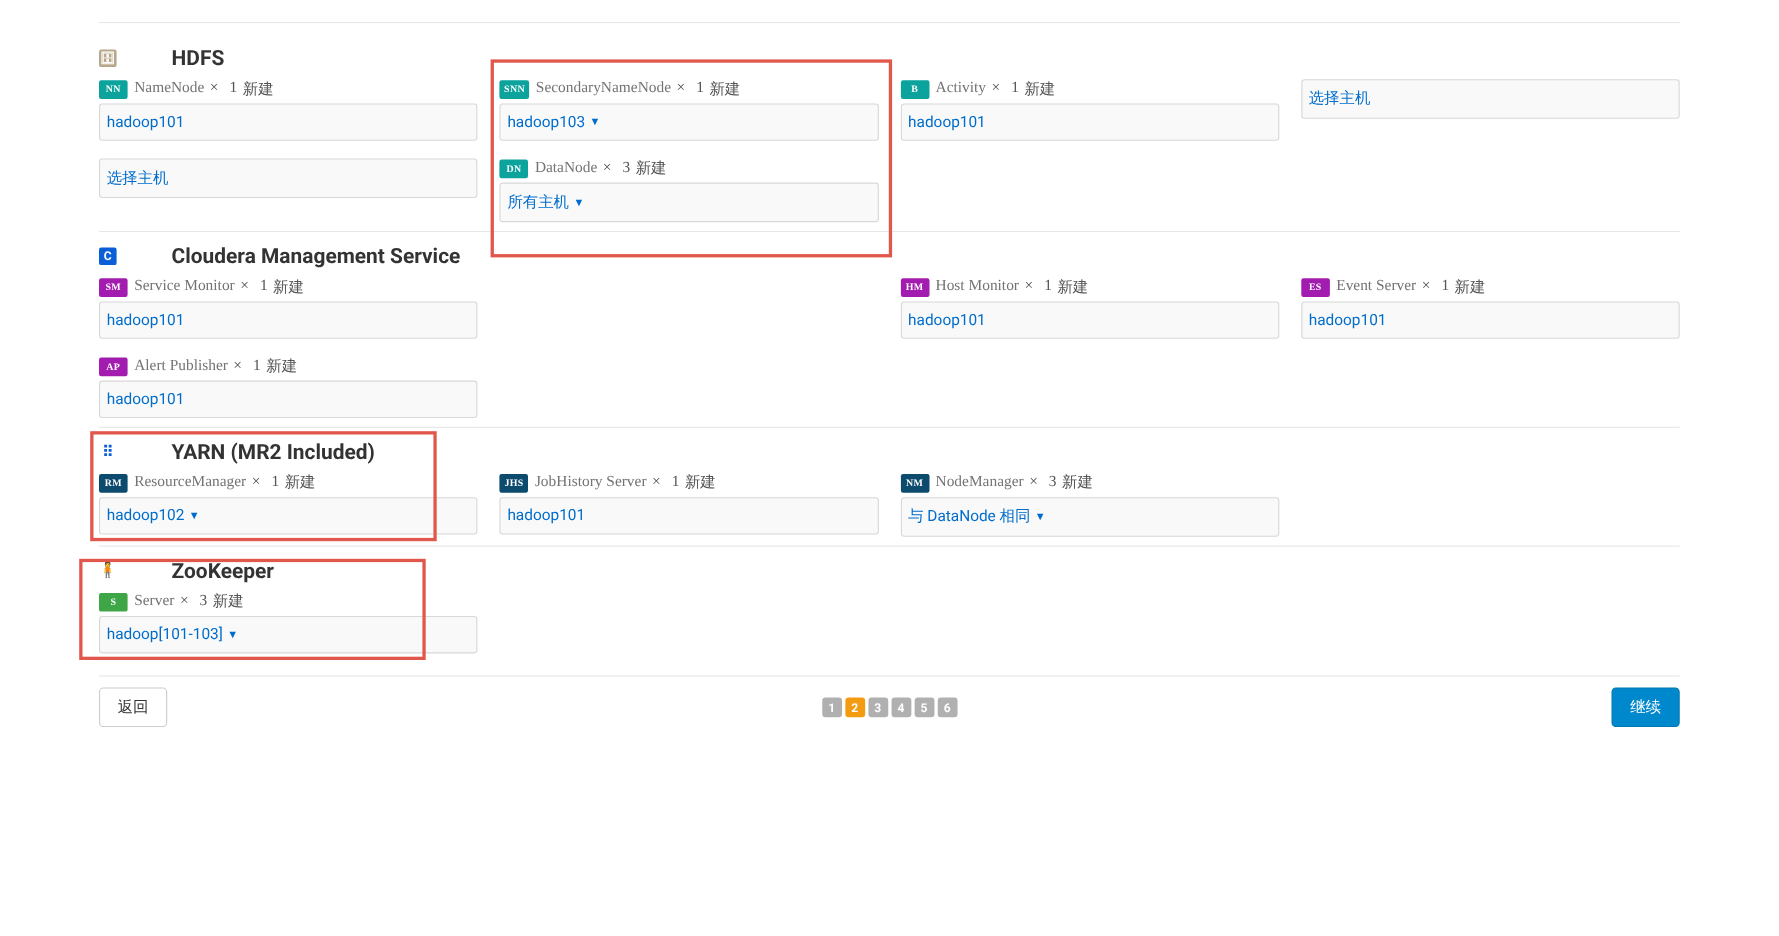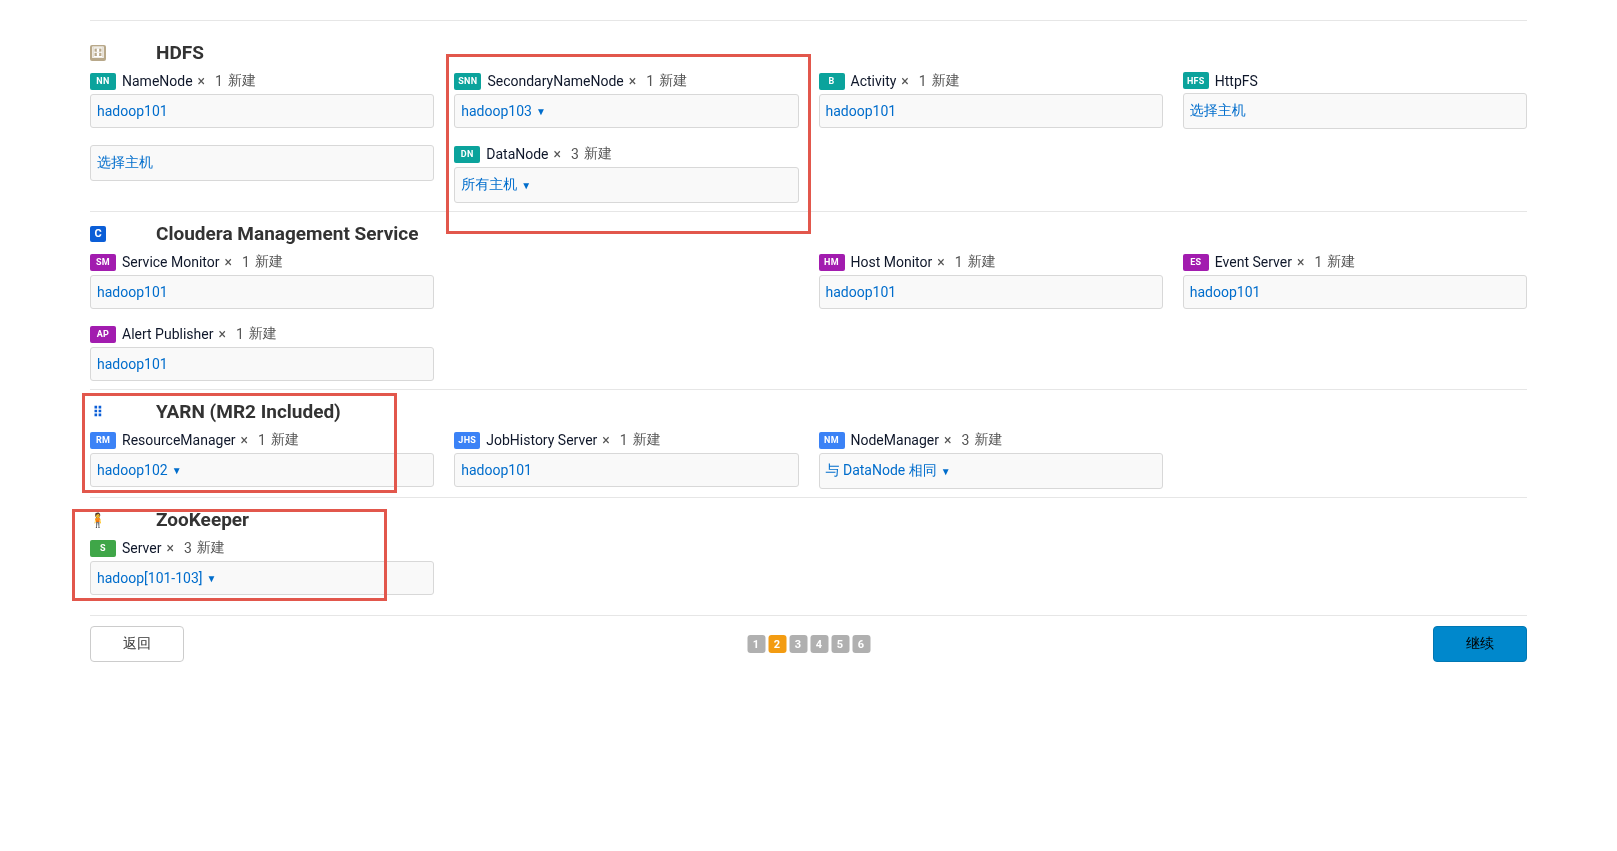--- a/index.html
+++ b/index.html
@@ -8,38 +8,38 @@
 .section-header { display: flex; align-items: center; padding: 10px 0 8px 0; border-top: 1px solid #e6e6e6; margin-top: 8px; }
 .section-header.first { border-top: none; margin-top: 0; }
 .section-icon { width: 16px; height: 16px; margin-right: 6px; display: inline-flex; align-items: center; justify-content: center; font-size: 11px; font-weight: bold; border-radius: 2px; }
 .icon-hdfs { background: #b8a88a; color: #fff; }
 .icon-cloudera { background: #0b5ed7; color: #fff; width: 16px; height: 16px; font-size: 11px; }
 .icon-yarn { color: #0b5ed7; font-size: 14px; }
 .icon-zk { font-size: 14px; }
 .section-title { font-size: 19px; font-weight: 700; color: #333; margin-left: 44px; }
 .grid { display: grid; grid-template-columns: repeat(4, 1fr); gap: 16px 20px; }
 .role { display: flex; flex-direction: column; position: relative; }
-.role-header { display: flex; align-items: center; margin-bottom: 4px; color: #333; font-size: 14px; }
+.role-header { display: flex; align-items: center; margin-bottom: 4px; color: #333; font-size: 14px; font-family: Liberation Serif, serif; }
 .badge { display: inline-flex; align-items: center; justify-content: center; min-width: 26px; height: 17px; padding: 0 4px; font-size: 9px; font-weight: 700; color: #fff; border-radius: 2px; margin-right: 6px; letter-spacing: 0.3px; }
 .badge.teal { background: #0ba39c; }
 .badge.gray { background: #a21caf; }
-.badge.olive { background: #3b82f6; }
+.badge.olive { background: #0c4a6e; }
 .badge.green { background: #3fa648; }
-.role-name { color: #0f172a; }
+.role-name { color: #737373; }
 .meta { color: #555; margin-left: 5px; }
 .times { margin: 0 5px; color: #555; }
 .host-select { display: flex; align-items: center; border: 1px solid #d8d8d8; border-radius: 3px; background: #f9f9f9; padding: 8px 6px; cursor: pointer; color: #006dcc; font-size: 14px; }
 .host-select .caret { margin-left: 4px; font-size: 10px; color: #006dcc; }
 .hl { position: absolute; border: 3px solid #e2574c; pointer-events: none; }
 .hl-snn-dn { left: -8px; top: -18px; width: 365px; height: 180px; }
 .hl-rm { left: -8px; top: -38px; width: 315px; height: 100px; }
 .hl-zk { left: -18px; top: -30px; width: 315px; height: 92px; }
 .footer { display: flex; align-items: center; justify-content: space-between; margin-top: 20px; padding-top: 10px; border-top: 1px solid #e6e6e6; position: relative; }
-.btn { padding: 8px 32px; border-radius: 4px; border: 1px solid #ccc; background: #fff; color: #333; cursor: pointer; font-size: 14px; }
-.btn.primary { background: #0088cc; color: #000000; border-color: #0077b3; font-weight: 500; }
+.btn { padding: 8px 16px; border-radius: 4px; border: 1px solid #ccc; background: #fff; color: #333; cursor: pointer; font-size: 14px; }
+.btn.primary { background: #0088cc; color: #ffffff; border-color: #0077b3; font-weight: 500; }
 .pager { position: absolute; left: 50%; transform: translateX(-50%); display: flex; gap: 3px; }
 .page { width: 18px; height: 18px; border-radius: 3px; background: #b0b0b0; color: #fff; display: inline-flex; align-items: center; justify-content: center; font-size: 11px; font-weight: 700; cursor: pointer; }
 .page.active { background: #f39c12; }
 .divider-top { border-top: 1px solid #e6e6e6; margin-bottom: 10px; }
 .rel-wrap { position: relative; }
 </style>
 </head>
 <body>
 
 <div class="divider-top"></div>
@@ -86,24 +86,20 @@
         <span class="times">×</span>
         <span class="meta">1</span>
         <span class="meta">新建</span>
       </div>
       <div class="host-select">
         <span>hadoop101</span>
       </div>
     </div>
 
     <div class="role">
-      <div class="role-header">
-        <span class="badge teal">HFS</span>
-        <span class="role-name">HttpFS</span>
-      </div>
       <div class="host-select">
         <span>选择主机</span>
       </div>
     </div>
 
     <div class="role">
       <div class="host-select">
         <span>选择主机</span>
       </div>
     </div>

